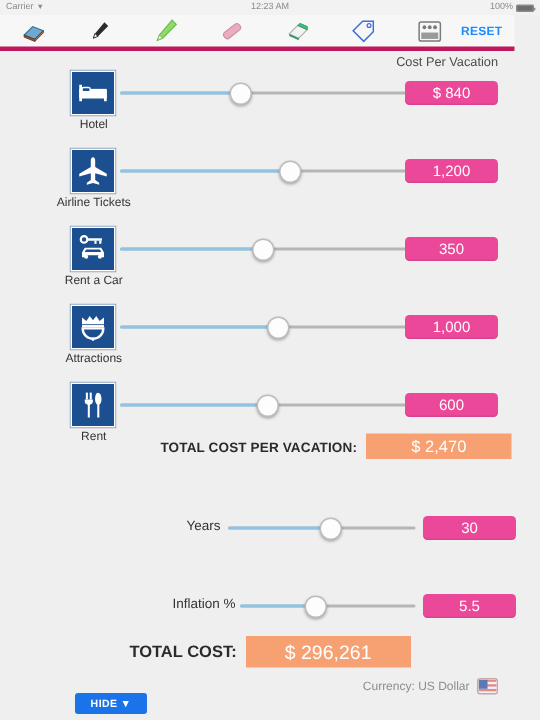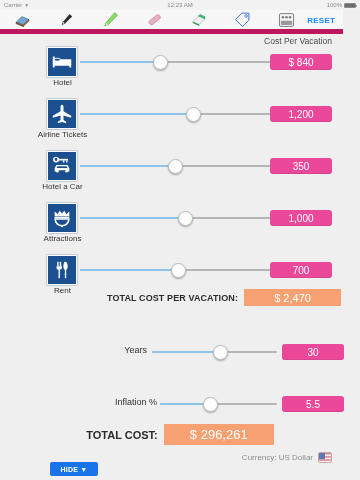--- a/index.html
+++ b/index.html
@@ -29,21 +29,21 @@
   .batt::after {
     content: ""; position: absolute; right: -2px; top: 1.2px;
     width: 1px; height: 2px; background: #8a8a8a; border-radius: 0 1px 1px 0;
   }
   .caret-dn { font-size: 5px; line-height: 1; }
 
   
   .toolbar {
     position: absolute; top: 10px; left: 0; width: 343px; height: 24px;
     background: #f7f7f7;
-    border-bottom: 5px solid #be185d;
+    border-bottom: 3px solid #be185d;
     display: flex; align-items: center;
   }
   .tool { width: 44px; display: flex; align-items: center; justify-content: center; height: 24px; }
   .tool svg { display: block; }
   .reset {
     position: absolute; right: 8px; top: 50%; transform: translateY(-50%);
     font-size: 8px; color: #1a8cff; font-weight: 600; letter-spacing: .2px;
   }
 
   
@@ -261,21 +261,21 @@
         <circle cx="5.5" cy="5" r="2.4" fill="none" stroke="#ffffff" stroke-width="1.6"></circle>
         <rect x="7.5" y="4.2" width="11" height="1.8" fill="#ffffff"></rect>
         <rect x="13" y="6" width="1.6" height="2.2" fill="#ffffff"></rect>
         <rect x="16.5" y="6" width="1.6" height="2.2" fill="#ffffff"></rect>
         <path d="M4 18 L4 14.5 L6 11 L18 11 L20 14.5 L20 18 L17.5 18 L17.5 16.5 L6.5 16.5 L6.5 18 Z" fill="#ffffff"></path>
         <circle cx="7" cy="17.6" r="1.5" fill="#ffffff"></circle>
         <circle cx="17" cy="17.6" r="1.5" fill="#ffffff"></circle>
         <path d="M7 12.4 L17 12.4 L18 14.2 L6 14.2 Z" fill="#1b4f8f"></path>
       </svg>
     </div>
-    <div class="icon-label">Hotel a Car</div>
+    <div class="icon-label">Rent a Car</div>
     <div class="track" style="width:252px">
       <div class="fill" style="width:38%"></div>
     </div>
     <div class="thumb" style="left:calc(80px + 252px * 0.38 - 7.5px)"></div>
     <div class="vbox">350</div>
   </div>
 
   <div class="row" style="top:203px">
     <div class="icon-box">
       <svg width="22" height="22" viewBox="0 0 24 24">
@@ -300,21 +300,21 @@
         <rect x="9.6" y="3" width="1.5" height="5" fill="#ffffff"></rect>
         <path d="M6 8 L11.9 8 L11.9 9.5 C11.9 10.8 10.9 11.6 9.7 11.8 L9.7 21 L8.2 21 L8.2 11.8 C7 11.6 6 10.8 6 9.5 Z" fill="#ffffff"></path>
         <path d="M15.4 3 C17.2 3 18.2 5 18.2 7.8 C18.2 10 17.4 11.3 16.6 11.7 L16.6 21 L15.1 21 L15.1 11.7 C14.3 11.3 13.5 10 13.5 7.8 C13.5 5 14.5 3 15.4 3 Z" fill="#ffffff"></path>
       </svg>
     </div>
     <div class="icon-label">Rent</div>
     <div class="track" style="width:252px">
       <div class="fill" style="width:39%"></div>
     </div>
     <div class="thumb" style="left:calc(80px + 252px * 0.39 - 7.5px)"></div>
-    <div class="vbox">700</div>
+    <div class="vbox">600</div>
   </div>
 
   <div class="total-vac">
     <span class="lbl">TOTAL COST PER VACATION:</span>
     <span class="val">$ 2,470</span>
   </div>
 
   <div class="srow" style="top:342px">
     <div class="slbl" style="left:85px; width:50px;">Years</div>
     <div class="track" style="left:140px; width:125px">

